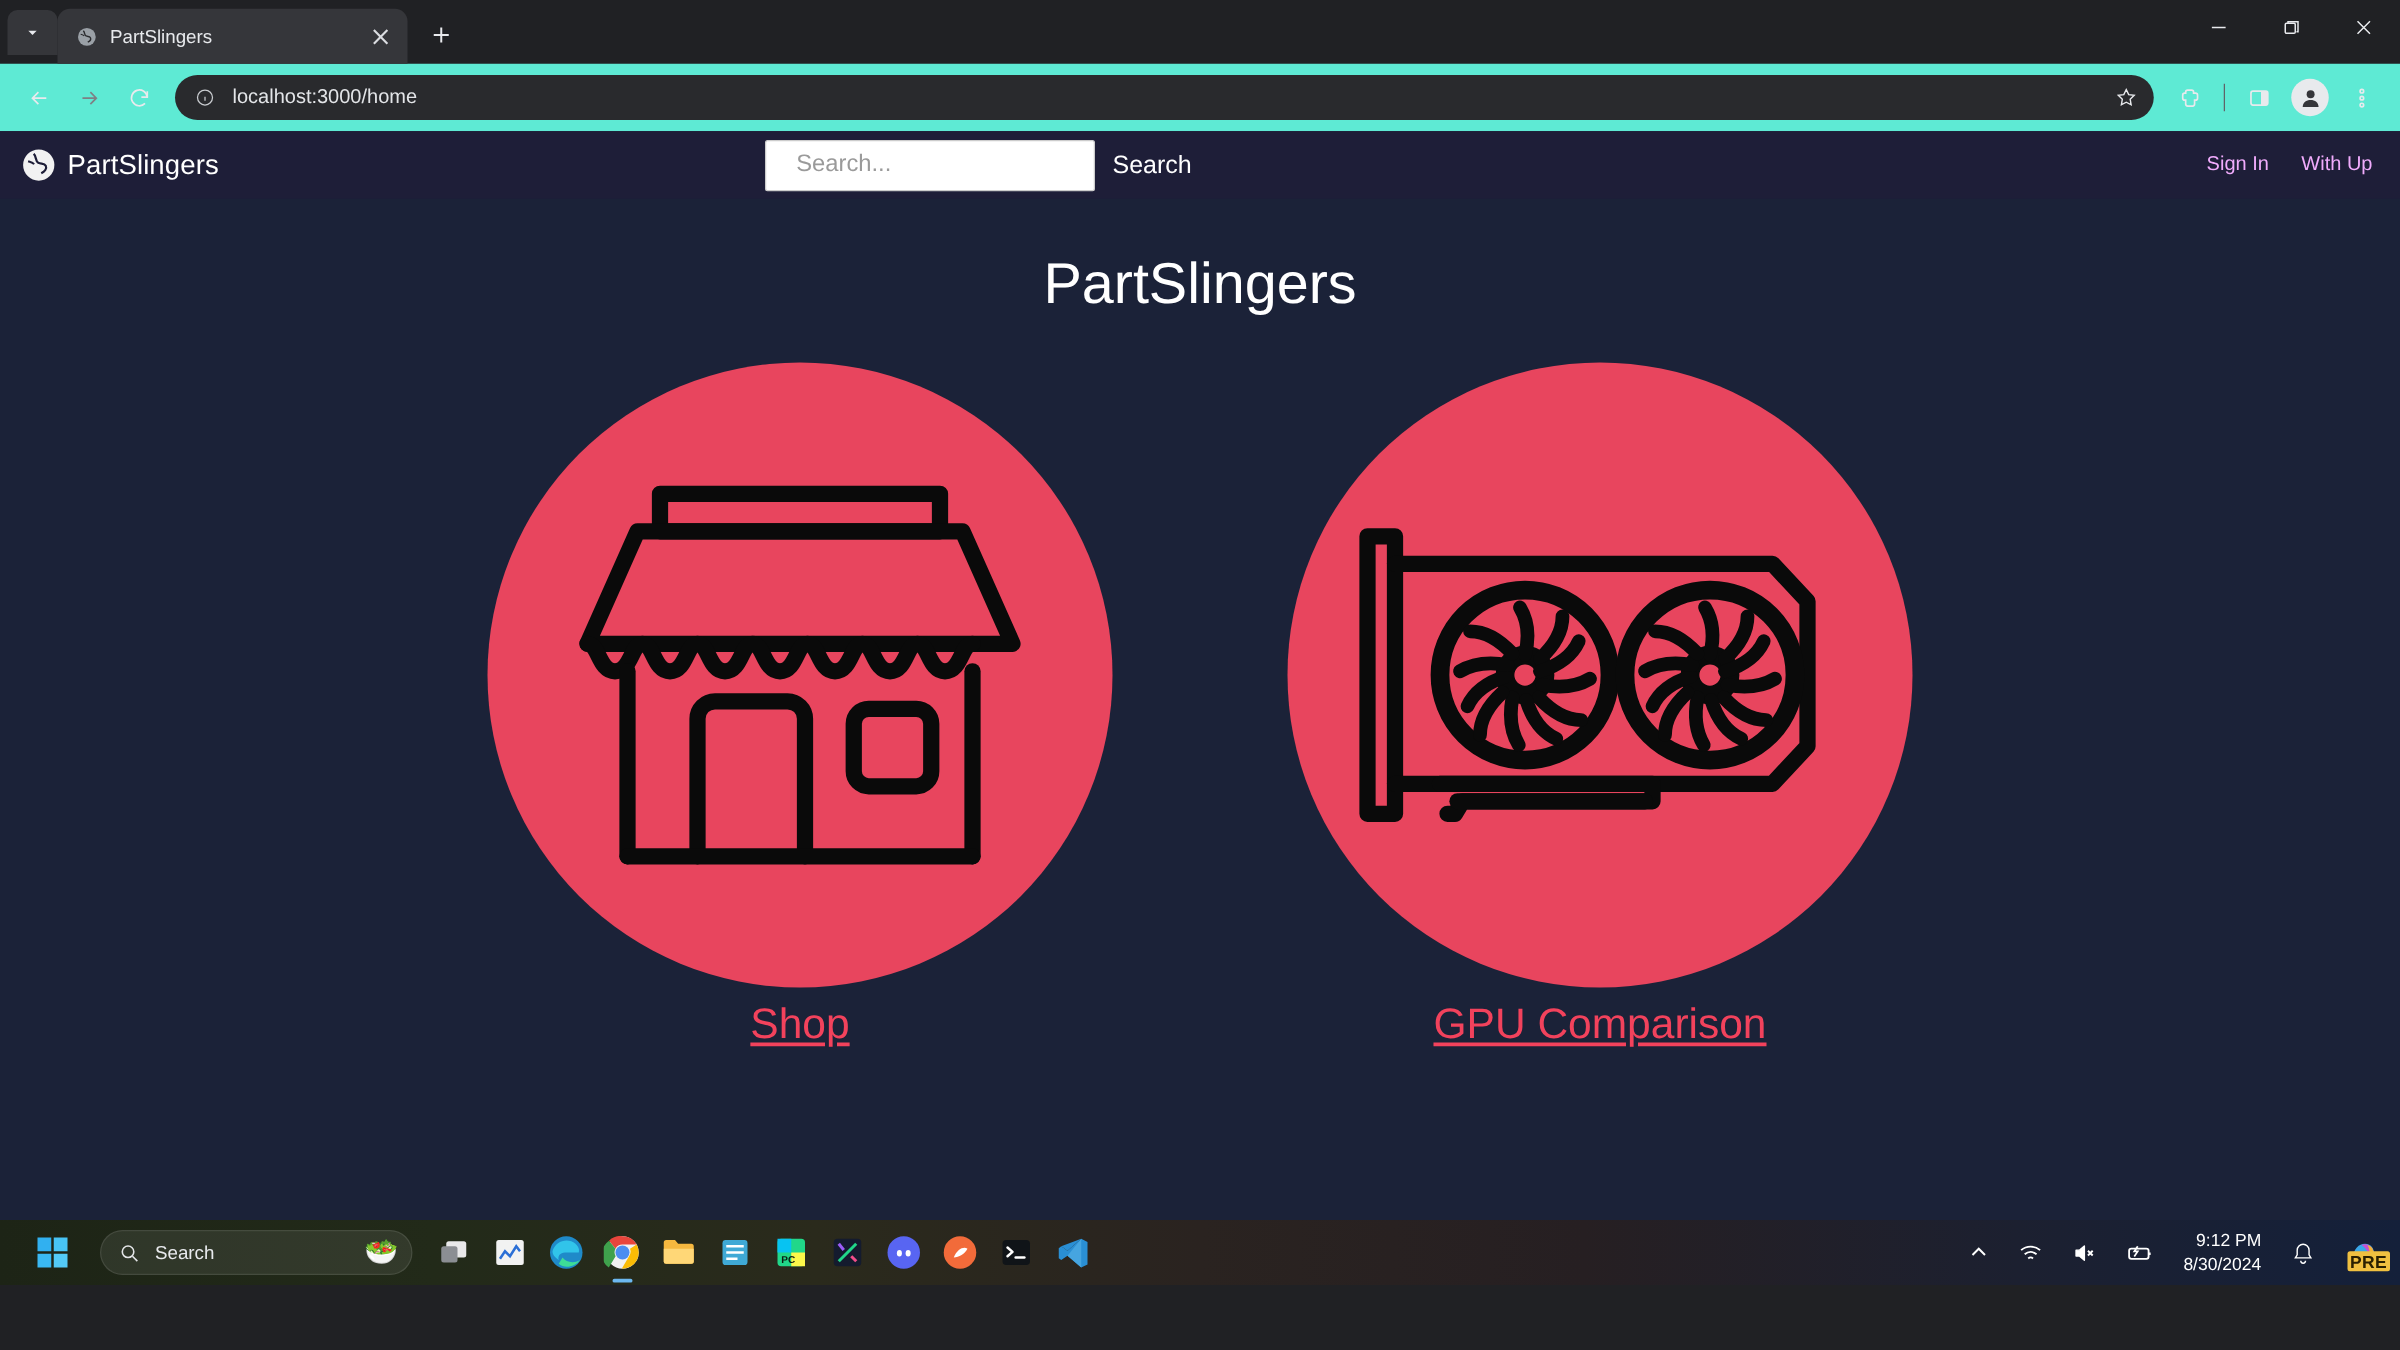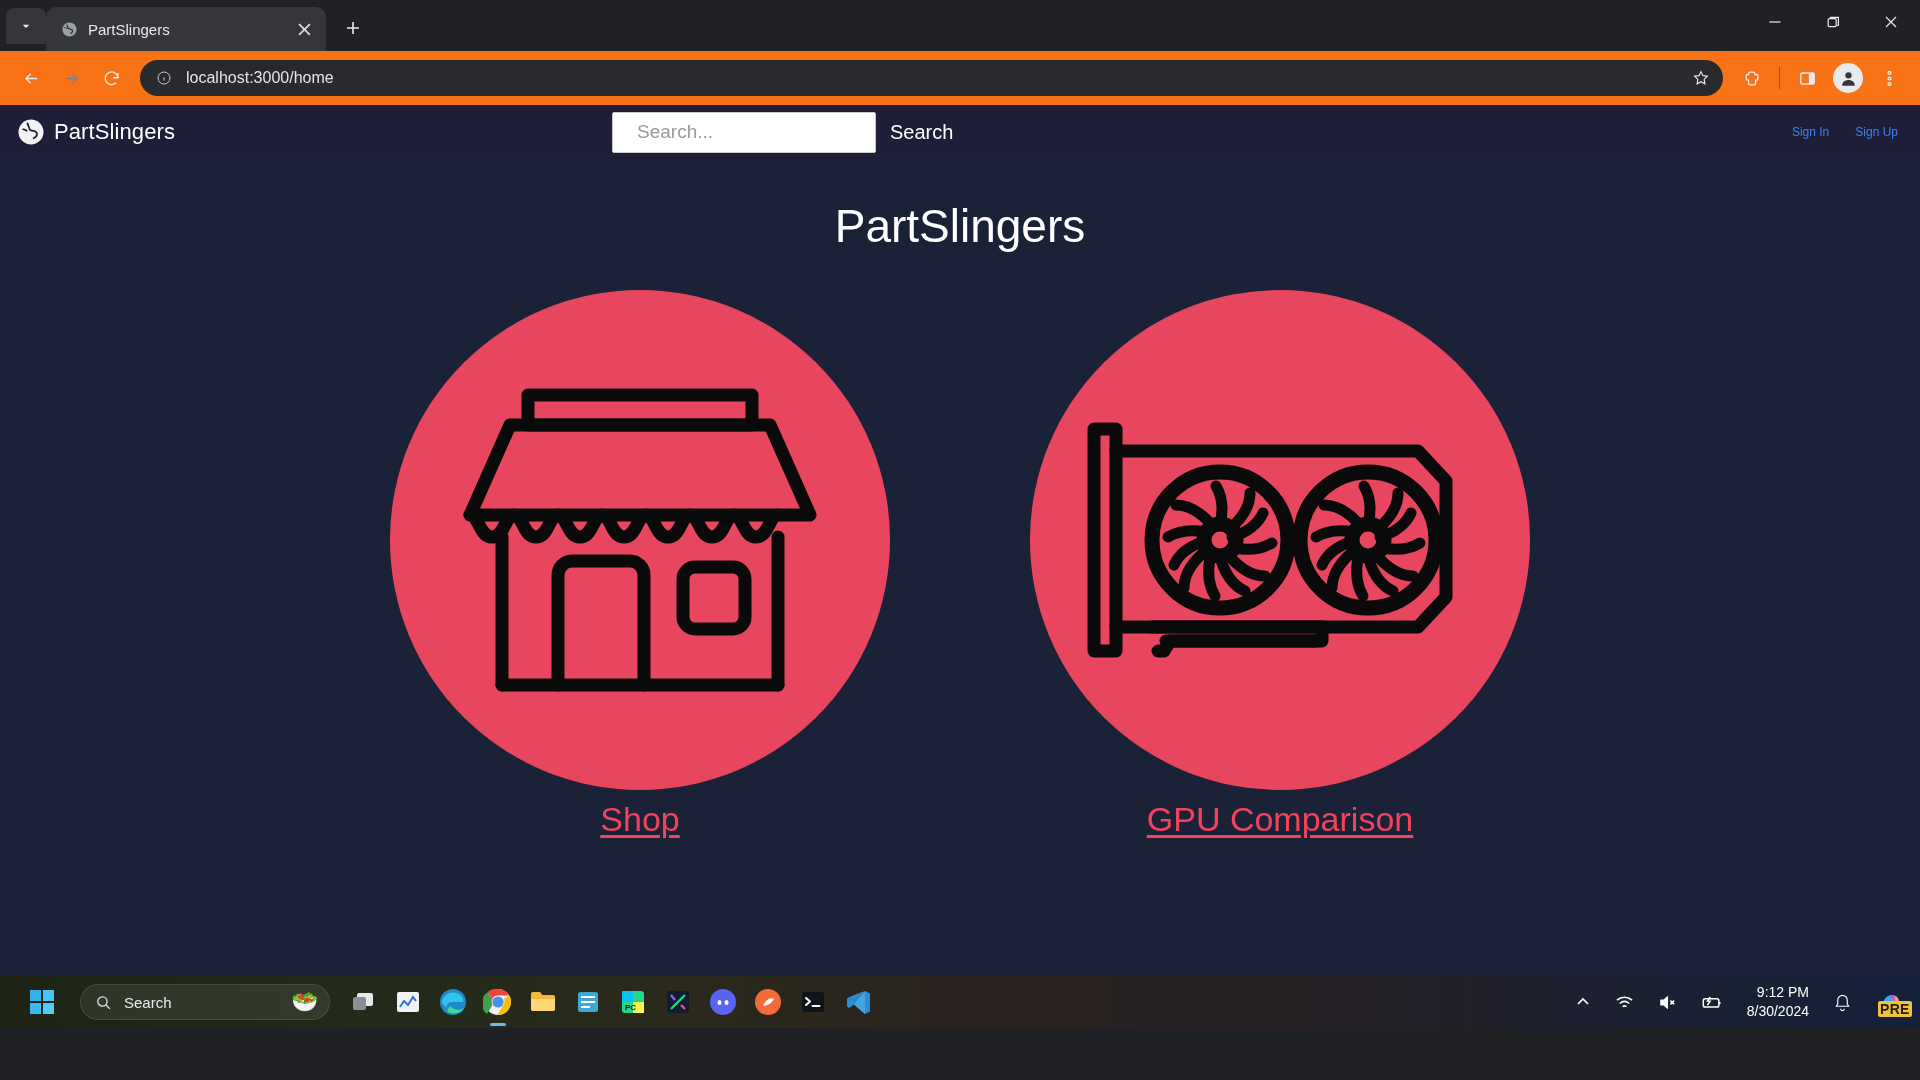--- a/index.html
+++ b/index.html
@@ -69,21 +69,21 @@
     height: 44px; display: flex; align-items: flex-start;
   }
   .win-btn {
     width: 58px; height: 44px;
     display: flex; align-items: center; justify-content: center;
   }
   .win-btn svg { width: 14px; height: 14px; stroke: #e8eaed; stroke-width: 1.2; fill: none; }
 
   .toolbar {
     height: 54px;
-    background: #f97316;
+    background: #5eead4;
     display: flex; align-items: center;
     padding: 0 12px;
     gap: 2px;
   }
   .tb-icon {
     width: 38px; height: 38px; flex: 0 0 auto;
     display: flex; align-items: center; justify-content: center;
     border-radius: 50%;
   }
   .tb-icon svg { width: 19px; height: 19px; stroke: #e8eaed; stroke-width: 1.7; fill: none; }
@@ -161,21 +161,21 @@
     background: none; border: none;
     color: #fff; font-size: 20px;
     font-family: "Liberation Sans", sans-serif;
     cursor: pointer; padding: 0;
   }
 
   .nav-right {
     position: absolute; right: 22px;
     display: flex; align-items: center; gap: 26px;
   }
-  .nav-link { color: #3b82f6; font-size: 12px; text-decoration: none; text-align: right; }
+  .nav-link { color: #f0abfc; font-size: 16px; text-decoration: none; text-align: right; }
 
   .hero { text-align: center; padding-top: 42px; }
   .hero-title { color: #fff; font-size: 46px; font-weight: normal; line-height: 1.1; }
   .hero-sub { color: #fff; font-size: 34px; font-weight: normal; margin-top: 20px; }
 
   .cards {
     display: flex;
     justify-content: center;
     gap: 140px;
     margin-top: 38px;
@@ -401,21 +401,21 @@
       <span class="brand-name">PartSlingers</span>
     </div>
 
     <div class="nav-search-wrap">
       <input class="nav-search-input" type="text" value="" placeholder="Search..." style="">
       <button class="nav-search-btn">Search</button>
     </div>
 
     <div class="nav-right">
       <a class="nav-link" href="#">Sign In</a>
-      <a class="nav-link" href="#">Sign Up</a>
+      <a class="nav-link" href="#">With Up</a>
     </div>
   </div>
 
   <div class="hero">
     <h1 class="hero-title">PartSlingers</h1>
   </div>
 
   <div class="cards">
 
     <div class="card">

